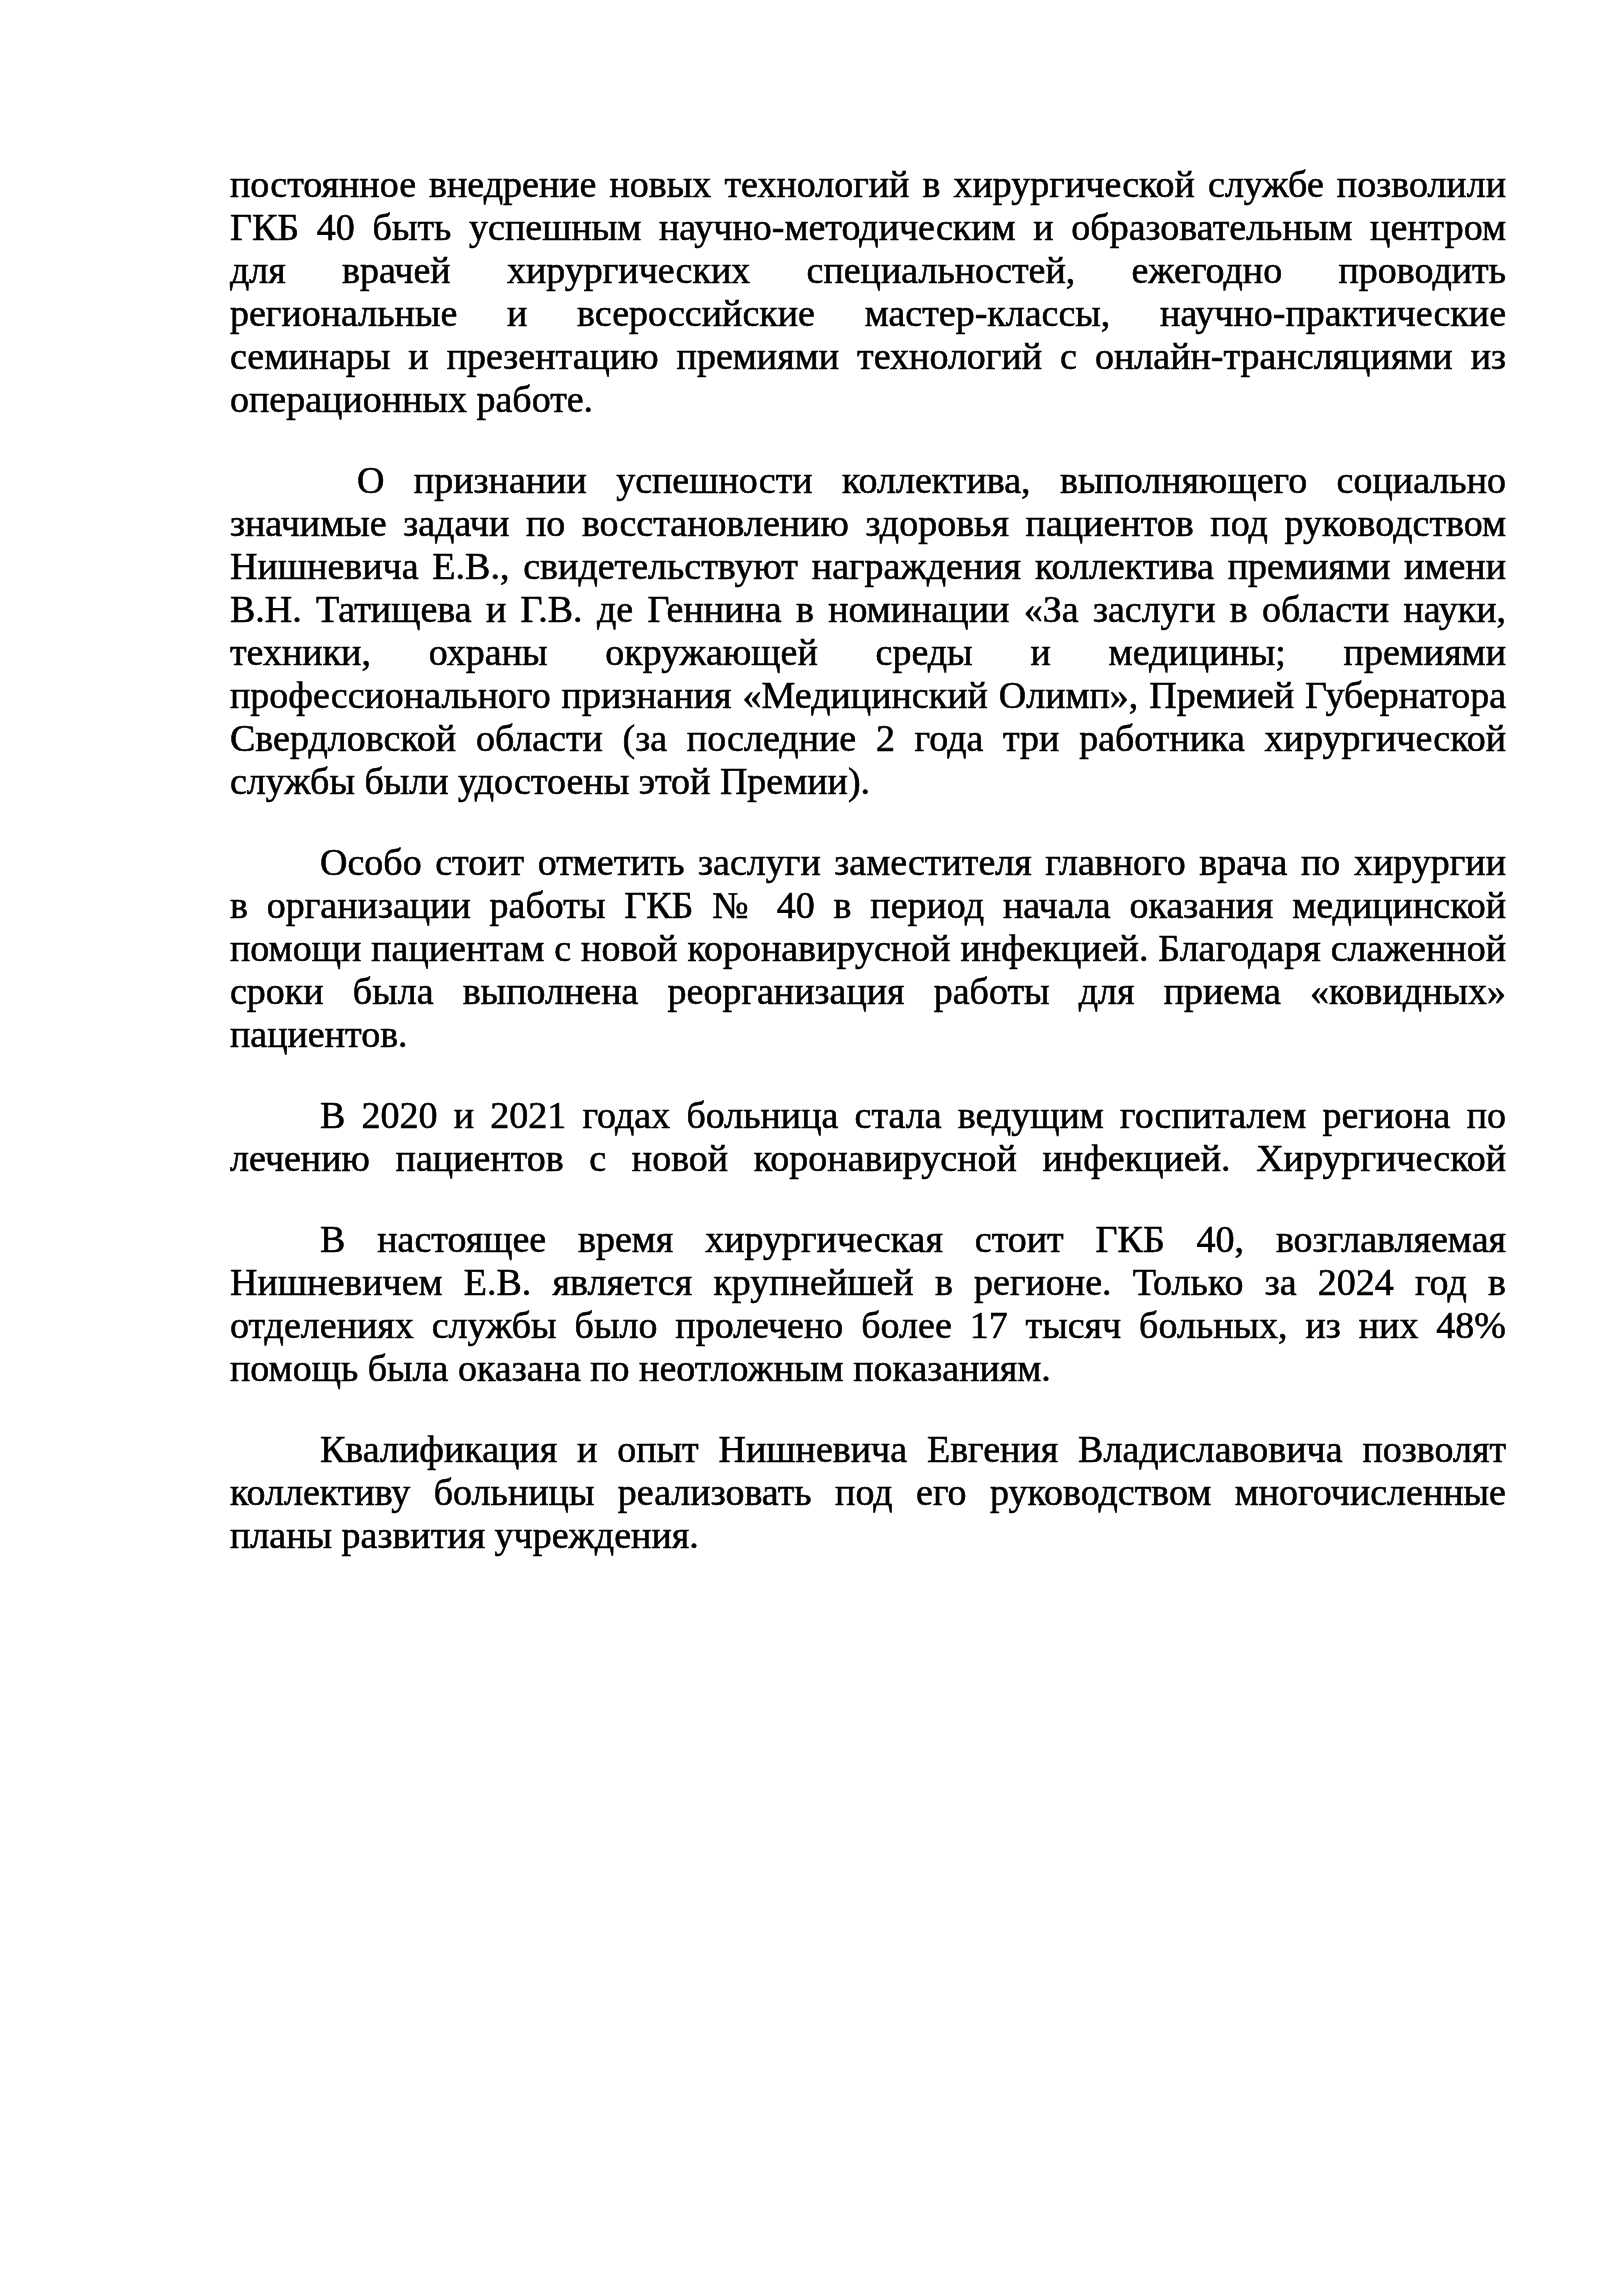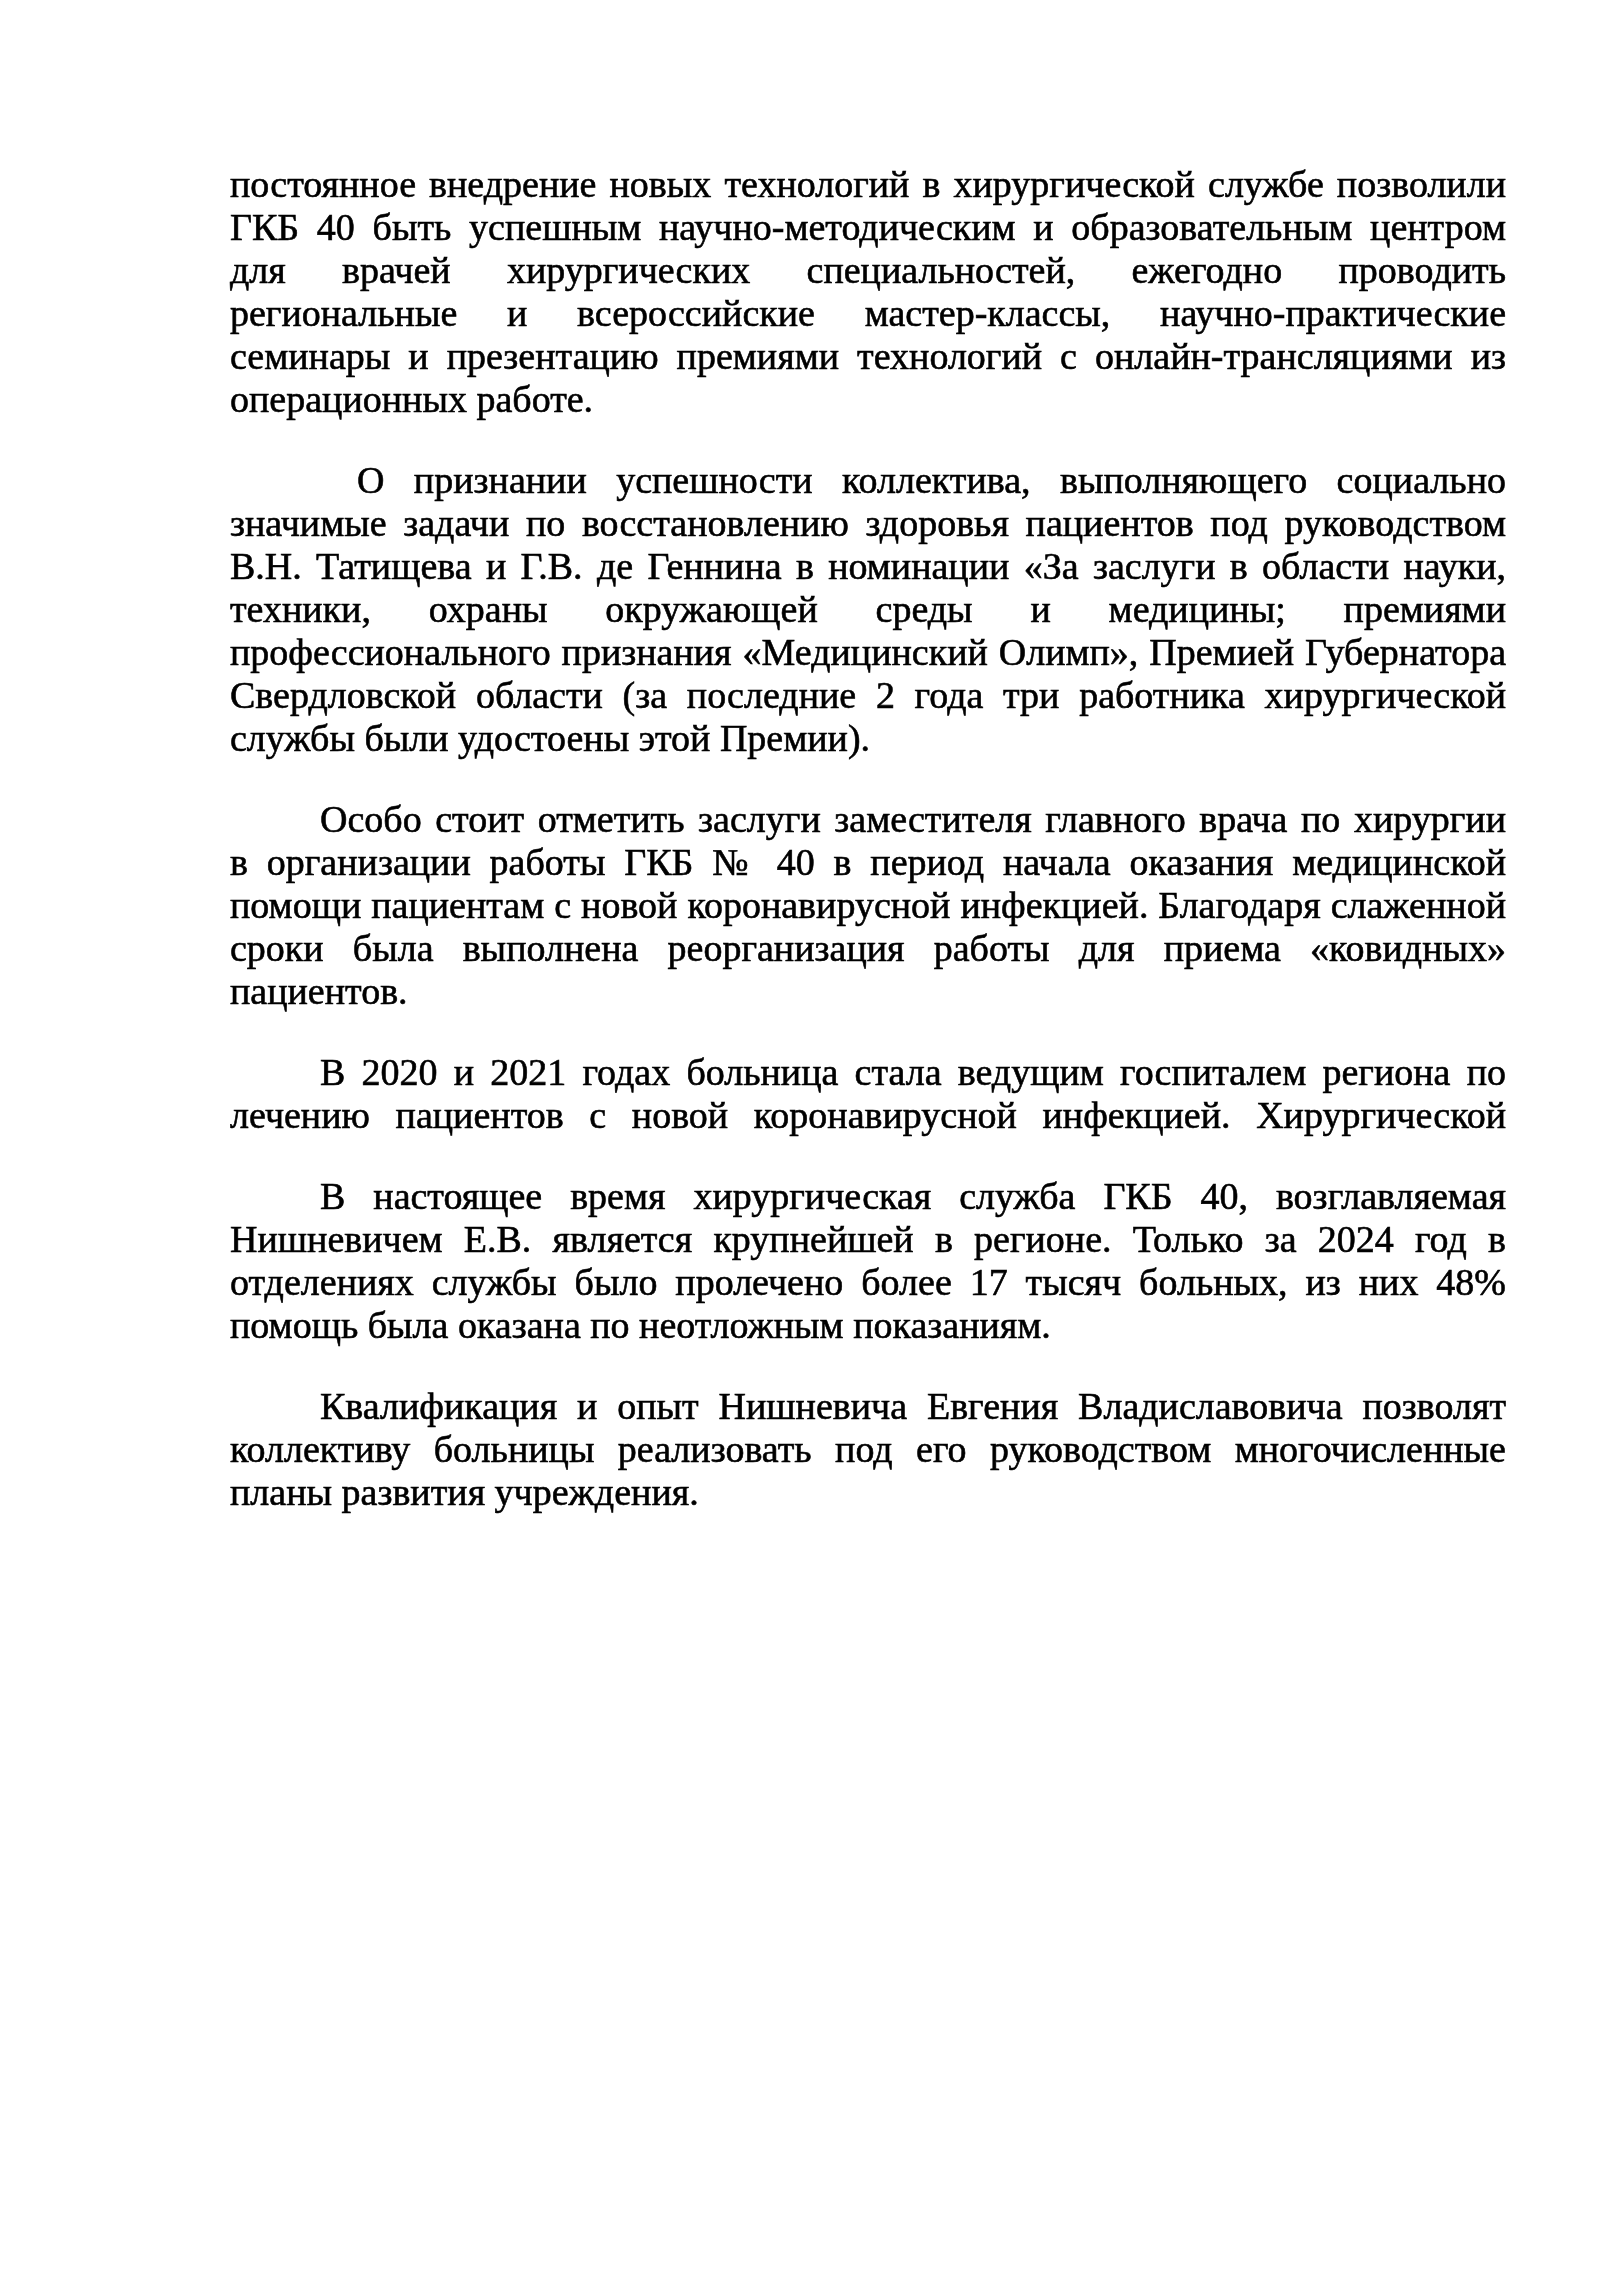--- a/index.html
+++ b/index.html
@@ -59,20 +59,21 @@
       <div class="line">для врачей хирургических специальностей, ежегодно проводить</div>
       <div class="line">региональные и всероссийские мастер-классы, научно-практические</div>
       <div class="line">семинары и презентацию премиями технологий с онлайн-трансляциями из</div>
       <div class="line last">операционных работе.</div>
     <p></p>
 
     <p class="para">
       </p>
       <div class="line ind-lg">О признании успешности коллектива, выполняющего социально</div>
       <div class="line">значимые задачи по восстановлению здоровья пациентов под руководством</div>
+      <div class="line">Нишневича Е.В., свидетельствуют награждения коллектива премиями имени</div>
       <div class="line">В.Н. Татищева и Г.В. де Геннина в номинации «За заслуги в области науки,</div>
       <div class="line">техники, охраны окружающей среды и медицины; премиями</div>
       <div class="line">профессионального признания «Медицинский Олимп», Премией Губернатора</div>
       <div class="line">Свердловской области (за последние 2 года три работника хирургической</div>
       <div class="line last">службы были удостоены этой Премии).</div>
     <p></p>
 
     <p class="para">
       </p>
       <div class="line ind-sm">Особо стоит отметить заслуги заместителя главного врача по хирургии</div>
@@ -83,21 +84,21 @@
     <p></p>
 
     <p class="para">
       </p>
       <div class="line ind-sm">В 2020 и 2021 годах больница стала ведущим госпиталем региона по</div>
       <div class="line">лечению пациентов с новой коронавирусной инфекцией. Хирургической</div>
     <p></p>
 
     <p class="para">
       </p>
-      <div class="line ind-sm">В настоящее время хирургическая служба ГКБ 40, возглавляемая</div>
+      <div class="line ind-sm">В настоящее время хирургическая стоит ГКБ 40, возглавляемая</div>
       <div class="line">Нишневичем Е.В. является крупнейшей в регионе. Только за 2024 год в</div>
       <div class="line">отделениях службы было пролечено более 17 тысяч больных, из них 48%</div>
       <div class="line last">помощь была оказана по неотложным показаниям.</div>
     <p></p>
 
     <p class="para">
       </p>
       <div class="line ind-sm">Квалификация и опыт Нишневича Евгения Владиславовича позволят</div>
       <div class="line">коллективу больницы реализовать под его руководством многочисленные</div>
       <div class="line last">планы развития учреждения.</div>

